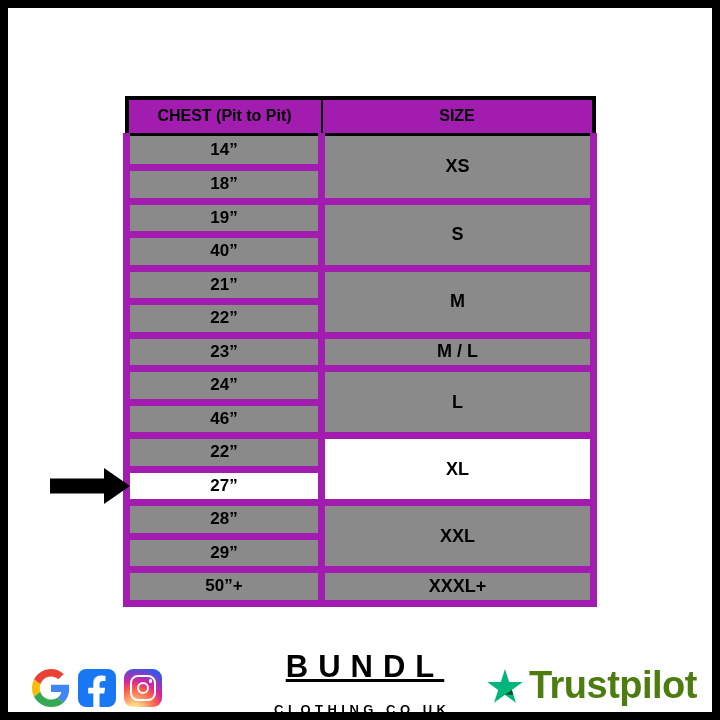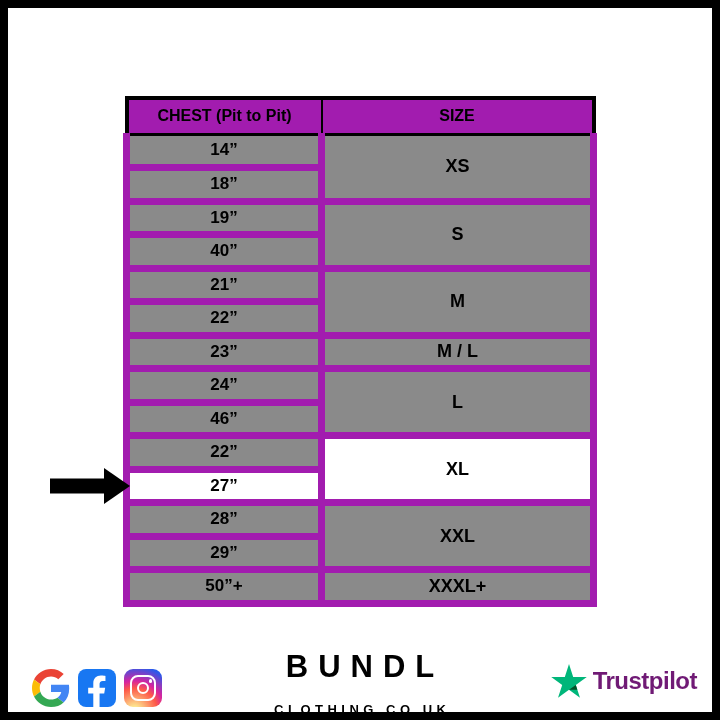--- a/index.html
+++ b/index.html
@@ -52,25 +52,25 @@
   .ig {
     width:38px; height:38px; border-radius:9px; position:relative;
     background: radial-gradient(circle at 28% 110%, #fdf497 0%, #fdf497 5%, #fd5949 45%, #d6249f 60%, #285aeb 90%);
   }
   .ig-body { position:absolute; inset:6px; border:2.5px solid #fff; border-radius:8px; }
   .ig-lens {
     position:absolute; top:50%; left:50%; width:12px; height:12px;
     transform:translate(-50%,-50%); border:2.5px solid #fff; border-radius:50%;
   }
   .ig-dot { position:absolute; top:2px; right:2px; width:3.5px; height:3.5px; background:#fff; border-radius:50%; }
-  .brand { position:absolute; left:50%; top:643px; transform:translateX(-50%); text-align:center; white-space:nowrap; }
+  .brand { position:absolute; left:50%; top:643px; transform:translateX(-50%); text-align:center; white-space:nowrap;text-decoration:underline; }
   .brand-name { font-size:31px; font-weight:800; letter-spacing:10px; text-indent:10px; line-height:1; }
   .brand-domain { font-size:13px; font-weight:700; letter-spacing:4.5px; text-indent:4.5px; margin-top:20px; }
   .trustpilot { position:absolute; right:15px; top:656px; display:flex; align-items:center; gap:6px; }
-  .tp-text { font-size:24px; font-weight:700; color:#701a75; letter-spacing:-0.5px; }
+  .tp-text { font-size:38px; font-weight:700; color:#4d7c0f; letter-spacing:-0.5px; }
 </style>
 </head>
 <body>
 
 <div class="page">
 
 
   <div class="table-wrap">
     <table class="size-table">
       <colgroup>

